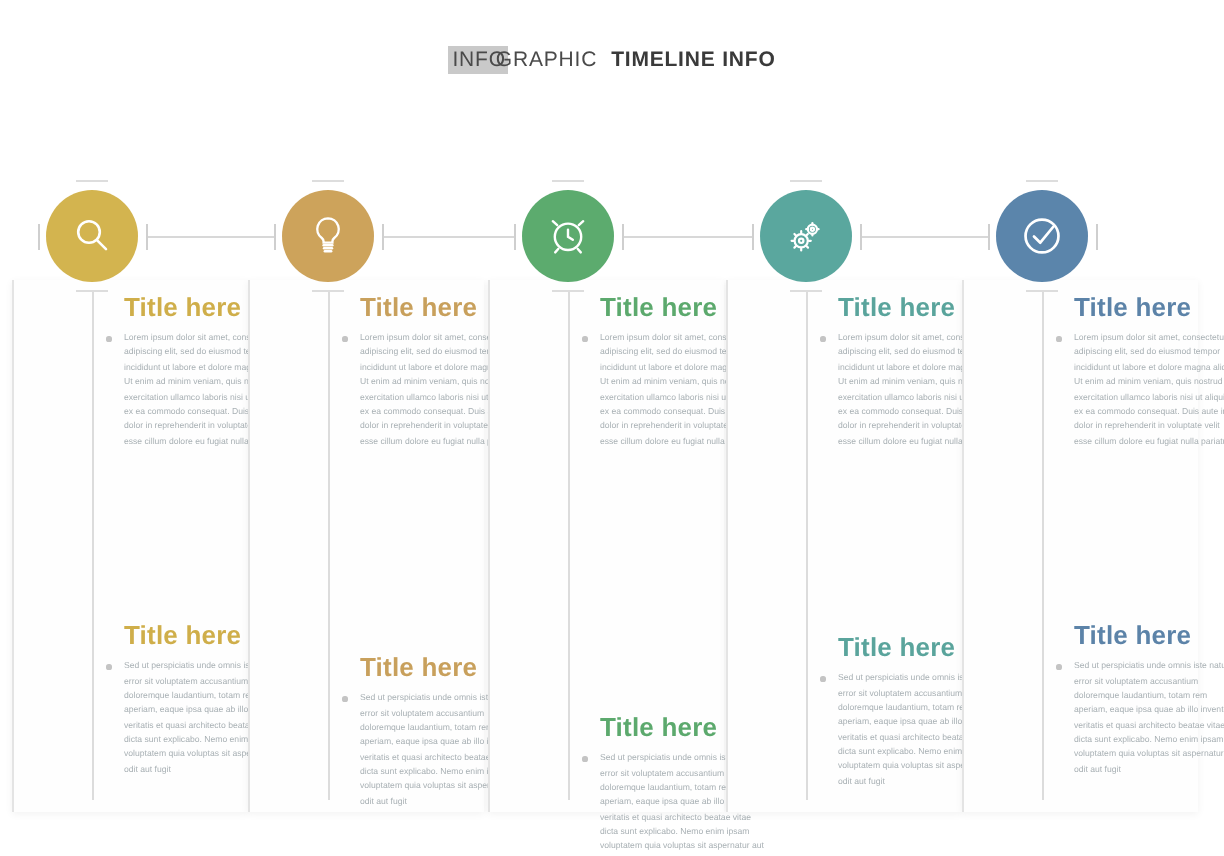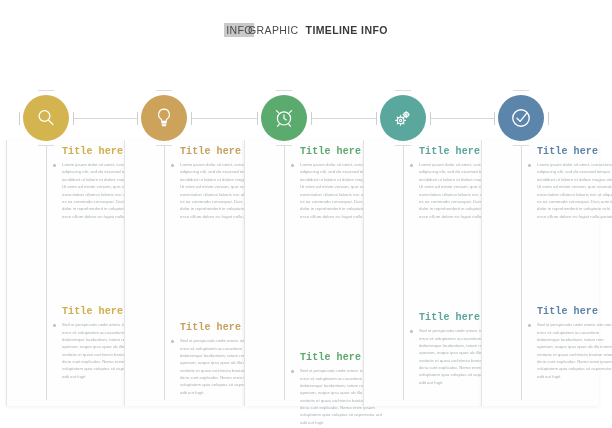--- a/index.html
+++ b/index.html
@@ -111,25 +111,24 @@
   .col {
     position: absolute;
     top: 140px;
     height: 266px;
     box-sizing: border-box;
     padding-left: 20px;
     padding-right: 7px;
   }
   .block { position: absolute; left: 20px; right: 7px; }
   .blk-title {
-    font-size: 10px;
+    font-size: 13px;
     font-weight: bold;
     margin: 0 0 4px 0;
     letter-spacing: 0.1px;
-    font-family: Liberation Mono, monospace;
   }
   .blk-body {
     font-size: 4.3px;
     line-height: 1.72;
     color: #a8b0b4;
     margin: 0;
     text-align: left;
   }
   .bullet {
     position: absolute;

